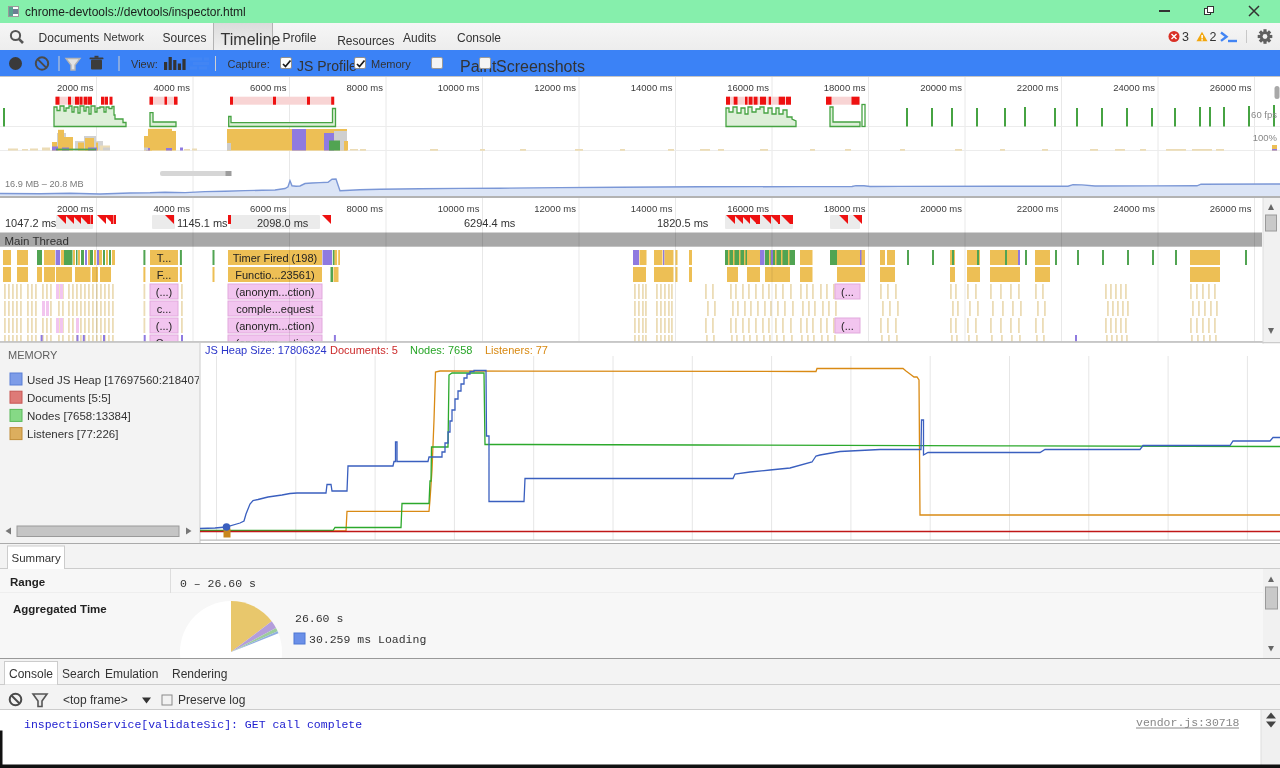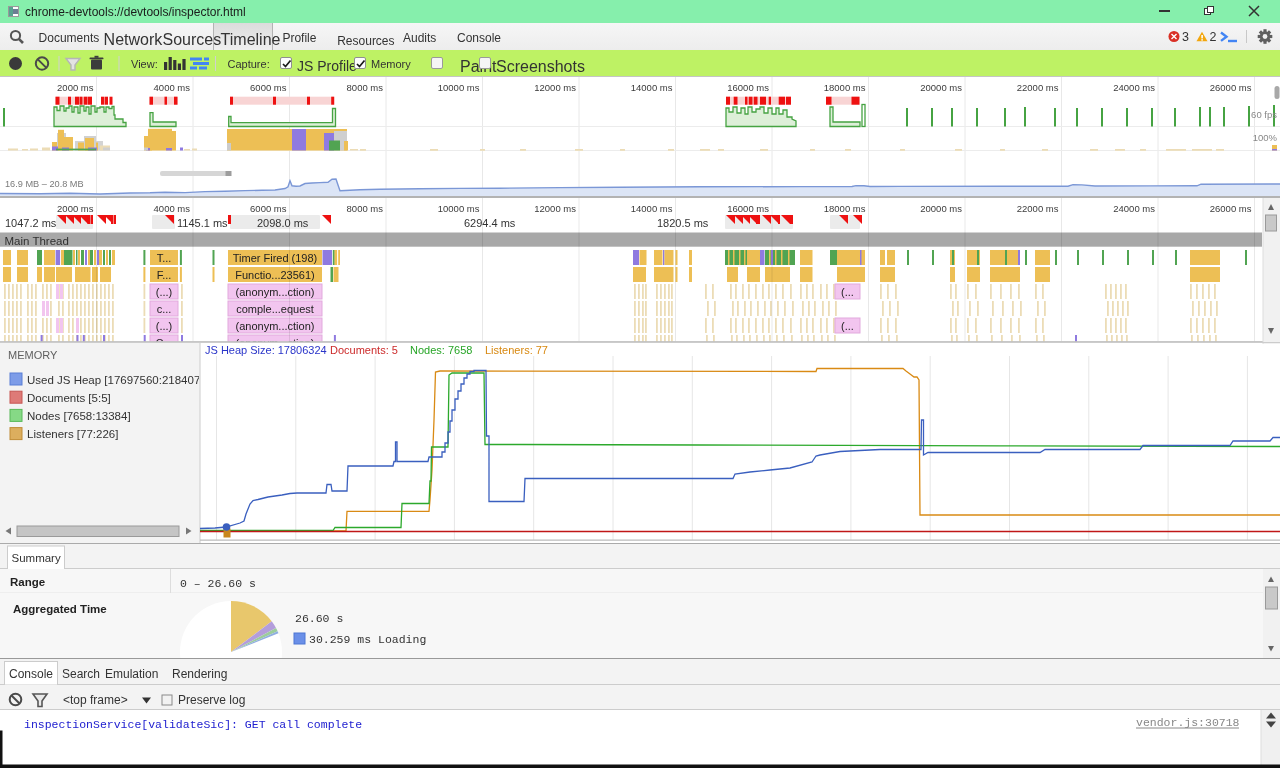--- a/index.html
+++ b/index.html
@@ -18,22 +18,22 @@
       <path d="M 3,3 L 13,13 M 13,3 L 3,13" stroke="#333" stroke-width="1.5"></path>
     </svg>
 </div>
 <div style="position:absolute;left:0;top:23px;width:1280px;height:27px;background:linear-gradient(#f6f6f6,#ededed)">
  <svg width="18" height="18" style="position:absolute;left:8px;top:5px">
       <circle cx="7.5" cy="7.5" r="4.6" fill="none" stroke="#555" stroke-width="2"></circle>
       <line x1="10.8" y1="10.8" x2="15" y2="15" stroke="#555" stroke-width="2.6"></line>
     </svg>
  <div style="position:absolute;left:212.5px;top:0;width:60px;height:27px;background:linear-gradient(#dcdcdc,#efefef);border-left:1px solid #b3b3b3;border-right:1px solid #b3b3b3"></div>
  <span style="position:absolute;left:38.6px;top:7.5px;font-size:12px;color:#333">Documents</span>
-    <span style="position:absolute;left:103.6px;top:7.5px;font-size:16px;color:#333">Network</span>
-    <span style="position:absolute;left:162.5px;top:7.5px;font-size:16px;color:#333">Sources</span>
+    <span style="position:absolute;left:103.6px;top:7.5px;font-size:11px;color:#333">Network</span>
+    <span style="position:absolute;left:162.5px;top:7.5px;font-size:12px;color:#333">Sources</span>
     <span style="position:absolute;left:220.6px;top:7.5px;font-size:16px;color:#333">Timeline</span>
     <span style="position:absolute;left:282.4px;top:7.5px;font-size:12px;color:#333">Profile</span>
     <span style="position:absolute;left:337.2px;top:11px;font-size:12px;color:#333">Resources</span>
     <span style="position:absolute;left:403px;top:7.5px;font-size:12px;color:#333">Audits</span>
     <span style="position:absolute;left:457px;top:7.5px;font-size:12px;color:#333">Console</span>
  <svg width="180" height="27" style="position:absolute;left:1100px;top:0">
   <circle cx="74" cy="13.5" r="5.5" fill="#d93025"></circle>
   <path d="M 71.5,11 L 76.5,16 M 76.5,11 L 71.5,16" stroke="#fff" stroke-width="1.4"></path>
   <text x="82" y="18" font-family="Liberation Sans" font-size="12.5" fill="#333">3</text>
   <polygon points="96.5,18.2 107.5,18.2 102,8.8" fill="#f2a60d"></polygon>
@@ -48,21 +48,21 @@
    <g stroke="#5f5f5f" stroke-width="3.2">
     <line x1="165" y1="6.2" x2="165" y2="20.8"></line>
           <line x1="157.7" y1="13.5" x2="172.3" y2="13.5"></line>
     <line x1="159.9" y1="8.4" x2="170.1" y2="18.6"></line>
           <line x1="170.1" y1="8.4" x2="159.9" y2="18.6"></line>
    </g>
         <circle cx="165" cy="13.5" r="2.4" fill="#f0f0f0"></circle>
       </g>
  </svg>
 </div>
-<div style="position:absolute;left:0;top:50px;width:1280px;height:27px;background:#bef264;border-bottom:1px solid #c5c5c5">
+<div style="position:absolute;left:0;top:50px;width:1280px;height:27px;background:#3b82f6;border-bottom:1px solid #c5c5c5">
  <svg width="560" height="27" style="position:absolute;left:0;top:0">
   <circle cx="15.5" cy="13.5" r="6.5" fill="#3a3a3a"></circle>
   <circle cx="42" cy="13.5" r="6.2" fill="none" stroke="#4a4a4a" stroke-width="2"></circle>
   <line x1="37.6" y1="9.1" x2="46.4" y2="17.9" stroke="#4a4a4a" stroke-width="2"></line>
   <line x1="59" y1="6" x2="59" y2="21" stroke="#d0d0d0"></line>
   <path d="M 66,8.5 L 80,8.5 L 75,15 L 75,20 L 71,20 L 71,15 Z" fill="#e3e3e3" stroke="#b5b5b5" stroke-width="1.4"></path>
   <g fill="#3c3c3c">
         <rect x="91" y="9.5" width="11" height="10" rx="1"></rect>
         <rect x="89.5" y="7.5" width="14" height="1.8" rx="0.9"></rect>
         <rect x="94.5" y="5.8" width="4" height="2"></rect>

